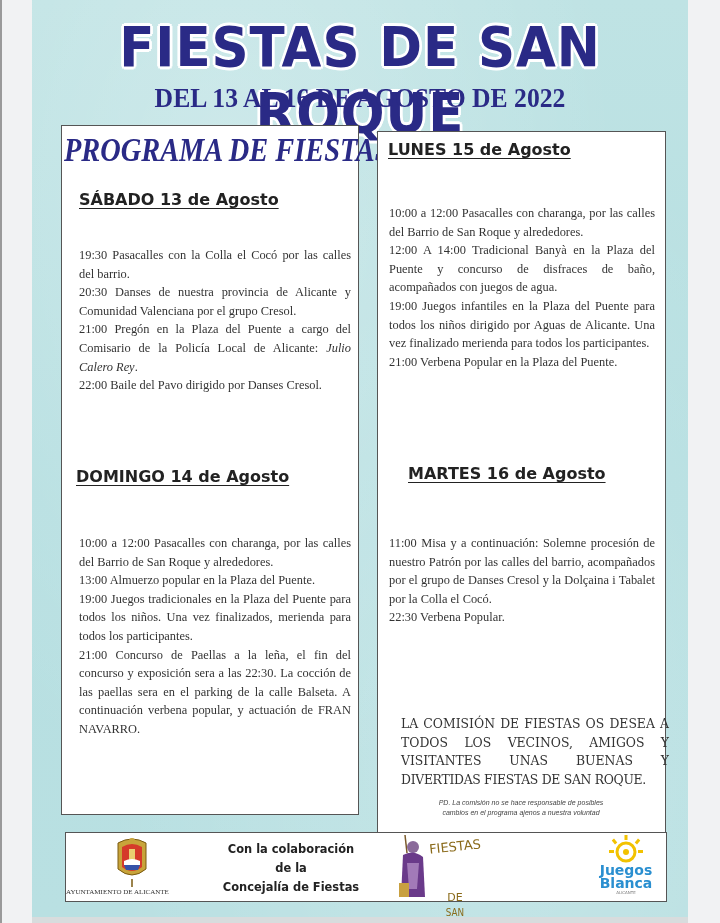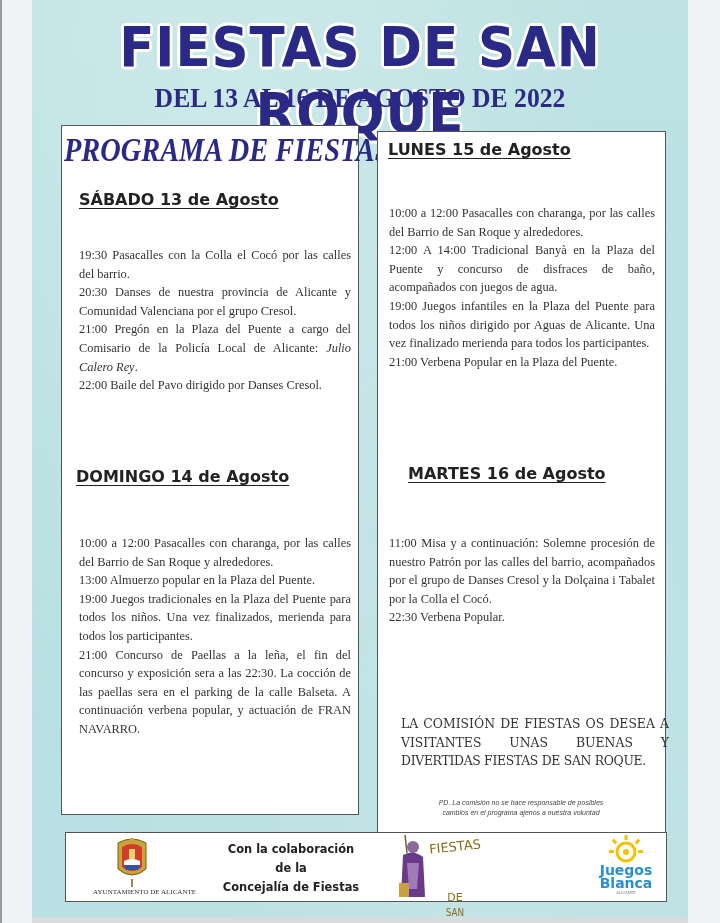--- a/index.html
+++ b/index.html
@@ -69,21 +69,21 @@
     position:absolute; left:0; top:666px; width:286px; text-align:center;
     font-family:"Liberation Sans", sans-serif; font-style:italic;
     font-size:7px; line-height:10px; color:#444;
   }
   .sponsor-bar {
     position:absolute; left:65px; top:832px; width:602px; height:70px;
     background:#fff; border:1.5px solid #555; box-sizing:border-box;
   }
   .sponsor { position:absolute; top:0; height:67px; }
   .s-caption {
-    position:absolute; bottom:4px; left:0; width:100%; text-align:right;
+    position:absolute; bottom:4px; left:0; width:100%; text-align:left;
     font-family:"Liberation Serif", serif; font-size:7px; color:#333; white-space:nowrap;
   }
   .collab {
     position:absolute; left:140px; top:6px; width:170px; text-align:center;
     font-family:"DejaVu Sans", sans-serif; font-weight:bold; font-size:13px;
     line-height:19px; color:#222;
     transform:scaleX(0.88);
   }
   .collab span { display:block; }
   .right-shadow { position:absolute; left:688px; top:0; width:32px; height:923px; background:#f1f2f3; }
@@ -129,20 +129,21 @@
   </div>
 
   <div class="day-heading" style="left:10px; top:332px;margin-left:20px;">MARTES  16 de Agosto</div>
   <div class="events" style="left:11px; top:386px; width:266px;">
     <p>11:00 Misa y a continuación: Solemne procesión de nuestro Patrón por las calles del barrio, acompañados por el grupo de Danses Cresol y la Dolçaina i Tabalet por la Colla el Cocó.</p>
     <p>22:30  Verbena Popular.</p>
   </div>
 
   <div class="closing">
     <span>LA COMISIÓN DE FIESTAS OS DESEA A</span>
+    <span>TODOS LOS VECINOS, AMIGOS Y</span>
     <span>VISITANTES UNAS BUENAS Y</span>
     <span class="last">DIVERTIDAS FIESTAS DE SAN ROQUE.</span>
   </div>
 
   <div class="disclaimer">
     <div>PD. La comisión no se hace responsable de posibles</div>
     <div>cambios en el programa ajenos a nuestra voluntad</div>
   </div>
 </div>
 

